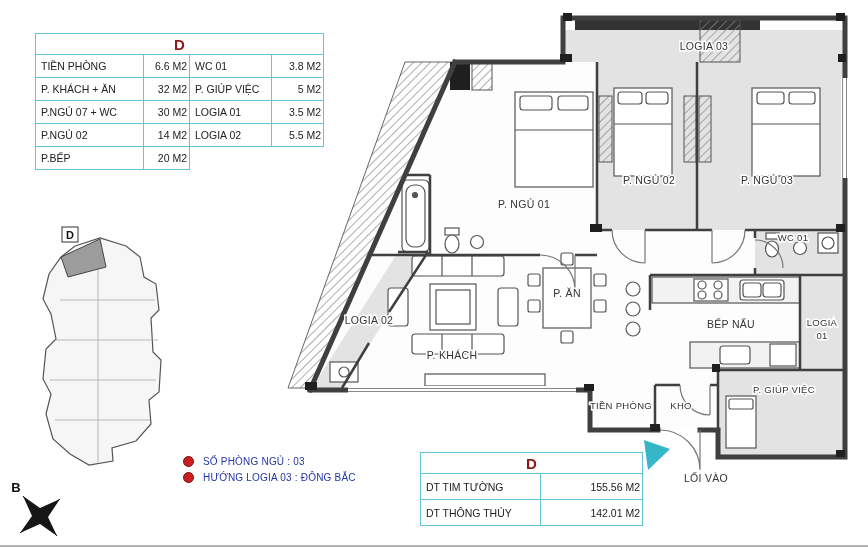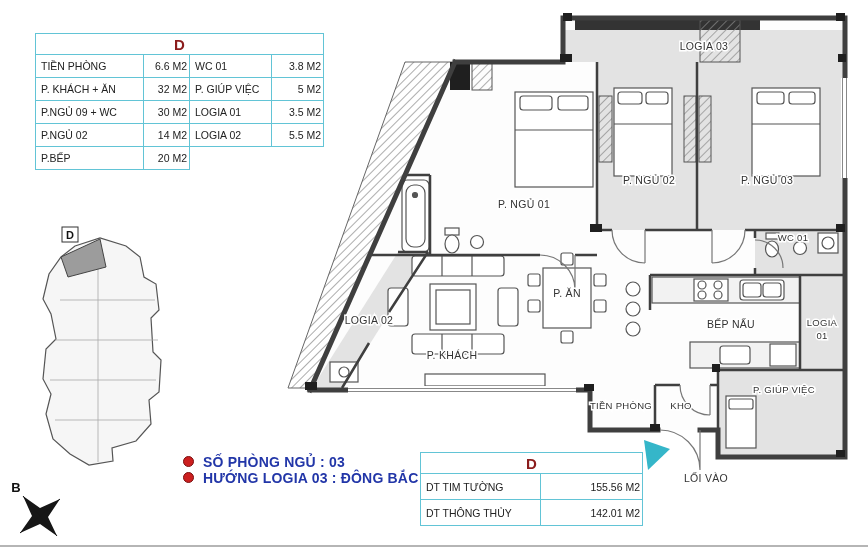--- a/index.html
+++ b/index.html
@@ -15,21 +15,21 @@
   .area-table{left:35px;top:33px;}
   .area-table col.c1{width:108px}.area-table col.c2{width:46px}
   .area-table col.c3{width:82px}.area-table col.c4{width:52px}
   .dim-table{left:420px;top:452px;}
   .dim-table td{height:25px;margin-top:25px;}
   .dim-table col.c1{width:120px}.dim-table col.c2{width:102px}
   
   .legend{position:absolute;left:183px;top:456px;}
   .legend .item{display:flex;align-items:center;gap:9px;margin-bottom:5px;height:11px;}
   .legend .dot{width:11px;height:11px;border-radius:50%;background:#cc1f1f;border:1px solid #7a0f0f;box-sizing:border-box;flex:0 0 auto;}
-  .legend .txt{font-size:14px;font-weight:700;color:#2236a8;letter-spacing:.2px;white-space:nowrap;}
+  .legend .txt{font-size:10px;font-weight:400;color:#2236a8;letter-spacing:.2px;white-space:nowrap;}
   
   .rl{font-family:"Liberation Sans",sans-serif;font-size:10.5px;fill:#333;text-anchor:middle;
       letter-spacing:.3px;paint-order:stroke;stroke:#fff;stroke-width:3px;}
   .rs{font-size:9.5px;}
   .bottom-line{position:absolute;left:0;bottom:0;width:868px;height:2px;background:#b5b5b5;}
 </style>
 </head>
 <body>
 
 <div class="canvas">
@@ -265,21 +265,21 @@
     <td>WC 01</td>
           <td class="val">3.8 M2</td>
         </tr>
   <tr>
     <td>P. KHÁCH + ĂN</td>
           <td class="val">32 M2</td>
     <td>P. GIÚP VIỆC</td>
           <td class="val">5 M2</td>
         </tr>
   <tr>
-    <td>P.NGỦ 09 + WC</td>
+    <td>P.NGỦ 07 + WC</td>
           <td class="val">30 M2</td>
     <td>LOGIA 01</td>
           <td class="val">3.5 M2</td>
         </tr>
   <tr>
     <td>P.NGỦ 02</td>
           <td class="val">14 M2</td>
     <td>LOGIA 02</td>
           <td class="val">5.5 M2</td>
         </tr>

